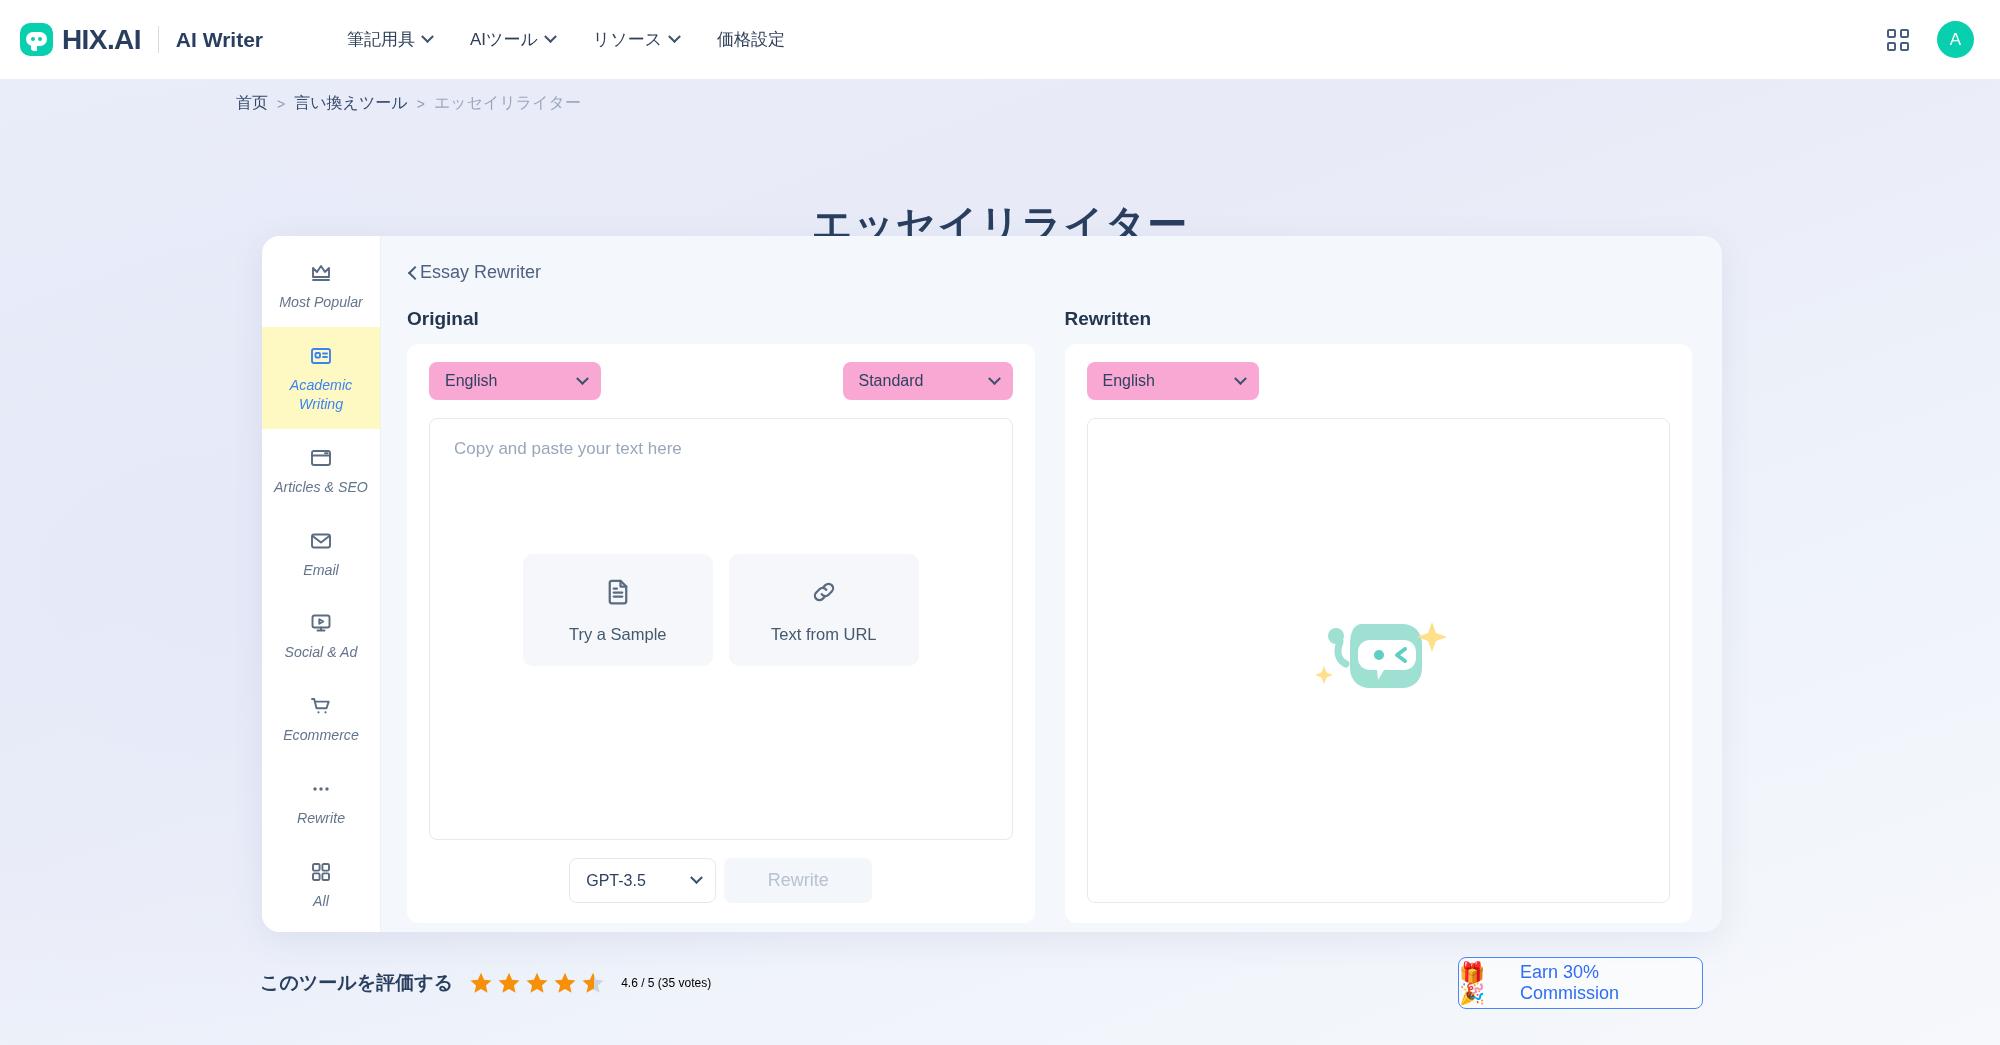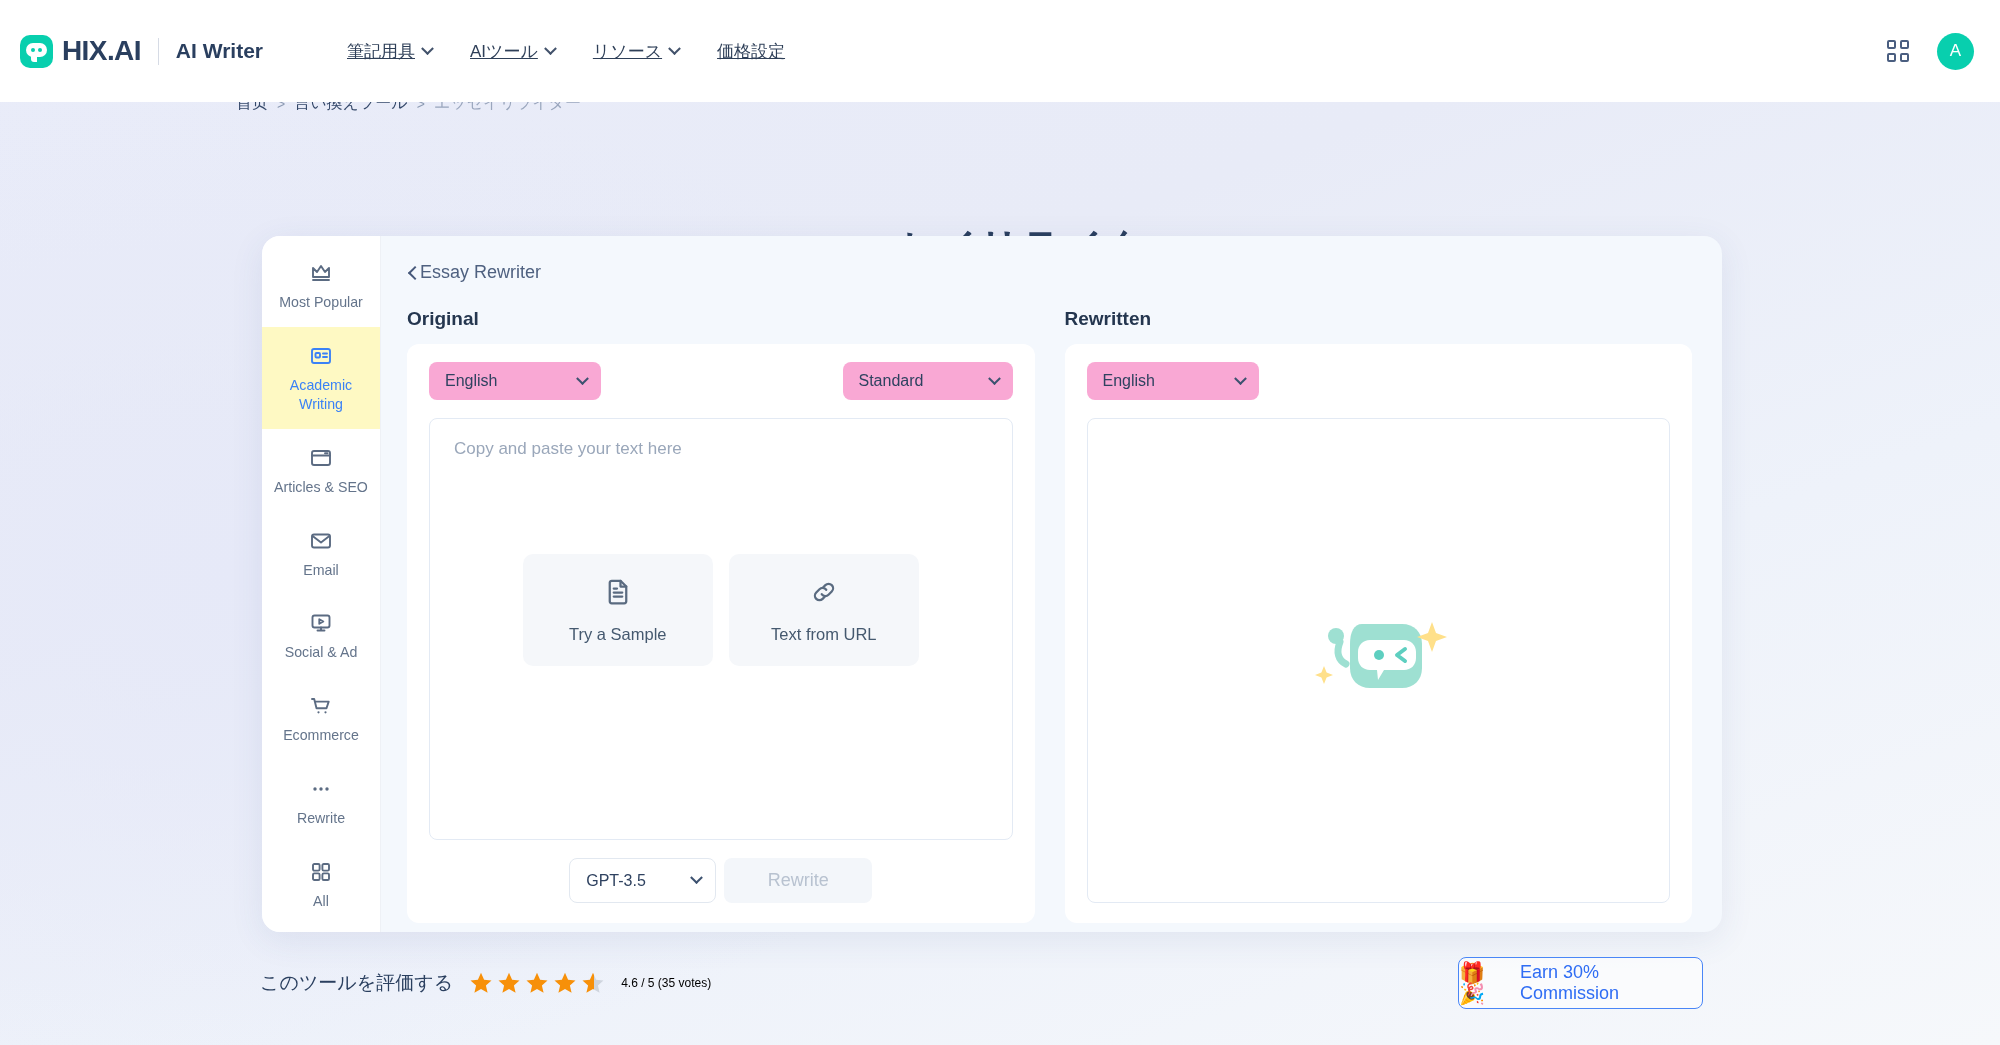--- a/index.html
+++ b/index.html
@@ -10,21 +10,21 @@
   }
   body {
     background:
       radial-gradient(1200px 700px at 12% 55%, #e6e9f8 0%, rgba(230,233,248,0) 70%),
       linear-gradient(160deg, #e9ecf9 0%, #e8ebf7 35%, #eef2fa 65%, #f6f8fb 100%);
     position: relative;
   }
 
   
   .topnav {
-    height: 102px; background: #ffffff;
+    height: 79px; background: #ffffff;
     display: flex; align-items: center;
     padding: 0 26px 0 20px;
     position: relative; z-index: 20;
   }
   .brand { display: flex; align-items: center; gap: 0; }
   .logo-mark {
     width: 33px; height: 33px; border-radius: 10px;
     background: #08cfae;
     display: flex; align-items: center; justify-content: center;
     margin-right: 9px;
@@ -48,21 +48,21 @@
     font-size: 28px; font-weight: bold; color: #2a3f5f; letter-spacing: -0.6px;
   }
   .brand-div {
     width: 1px; height: 27px; background: #d6dbe5; margin: 0 17px;
   }
   .brand-sub { font-size: 21px; font-weight: bold; color: #2a3f5f; }
 
   .nav-links { display: flex; align-items: center; margin-left: 84px; gap: 38px; }
   .nav-item {
     display: flex; align-items: center; gap: 8px;
-    font-size: 17px; color: #2e3f58; cursor: pointer; white-space: nowrap; text-decoration: underline;
+    font-size: 17px; color: #2e3f58; cursor: pointer; white-space: nowrap;
   }
   .chev {
     width: 9px; height: 9px; border-right: 2.2px solid #42526b;
     border-bottom: 2.2px solid #42526b; transform: rotate(45deg) translate(-2px,-2px);
   }
   .nav-right {
     margin-left: auto; display: flex; align-items: center; gap: 28px;
   }
   .grid-icon {
     display: grid; grid-template-columns: 9px 9px; grid-template-rows: 9px 9px;
@@ -105,21 +105,21 @@
   }
 
   
   .sidebar {
     width: 119px; background: #ffffff; flex: none;
     border-right: 1px solid #eef1f6;
     padding-top: 8px;
   }
   .side-item {
     padding: 16px 6px 15px; text-align: center; cursor: pointer;
-    color: #64748b; font-size: 14.2px; line-height: 1.33;
+    color: #64748b; font-size: 14.2px; line-height: 1.33; font-style: italic;
   }
   .side-item .si-ico {
     display: flex; align-items: center; justify-content: center;
     height: 26px; margin-bottom: 7px;
   }
   .side-item.active { background: #fef9c3; color: #3b82f6; }
   .side-item.active .si-ico svg { stroke: #3b82f6; }
   .side-item svg { stroke: #5b6b82; fill: none; stroke-width: 1.9;
     stroke-linecap: round; stroke-linejoin: round; }
 
@@ -189,21 +189,21 @@
   .empty-art {
     flex: 1; border: 1px solid #e3eaf4; border-radius: 8px; margin-top: 18px;
     display: flex; align-items: center; justify-content: center;
   }
 
   
   .rate {
     position: absolute; left: 260px; top: 970px;
     display: flex; align-items: center; gap: 16px;
   }
-  .rate-label { font-size: 19px; font-weight: normal; color: #2a3f5f; }
+  .rate-label { font-size: 19px; font-weight: bold; color: #2a3f5f; }
   .stars { display: flex; gap: 4px; }
   .star { width: 24px; height: 24px; display: block; }
   .rate-score { font-size: 12px; color: #000000; }
 
   .commission {
     position: absolute; left: 1458px; top: 957px;
     width: 245px; height: 52px; border: 1px solid #4a86f7; border-radius: 8px;
     background: rgba(255,255,255,.55);
     display: flex; align-items: center; justify-content: center; gap: 9px;
     cursor: pointer;

